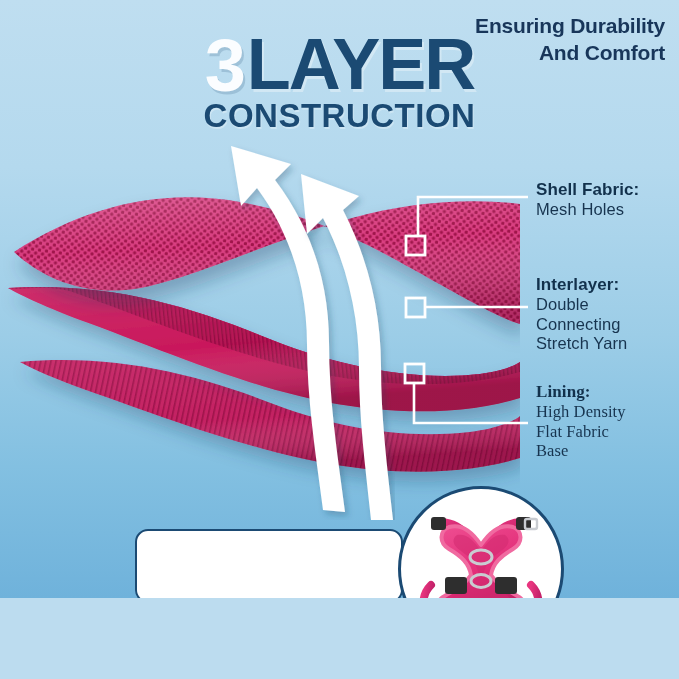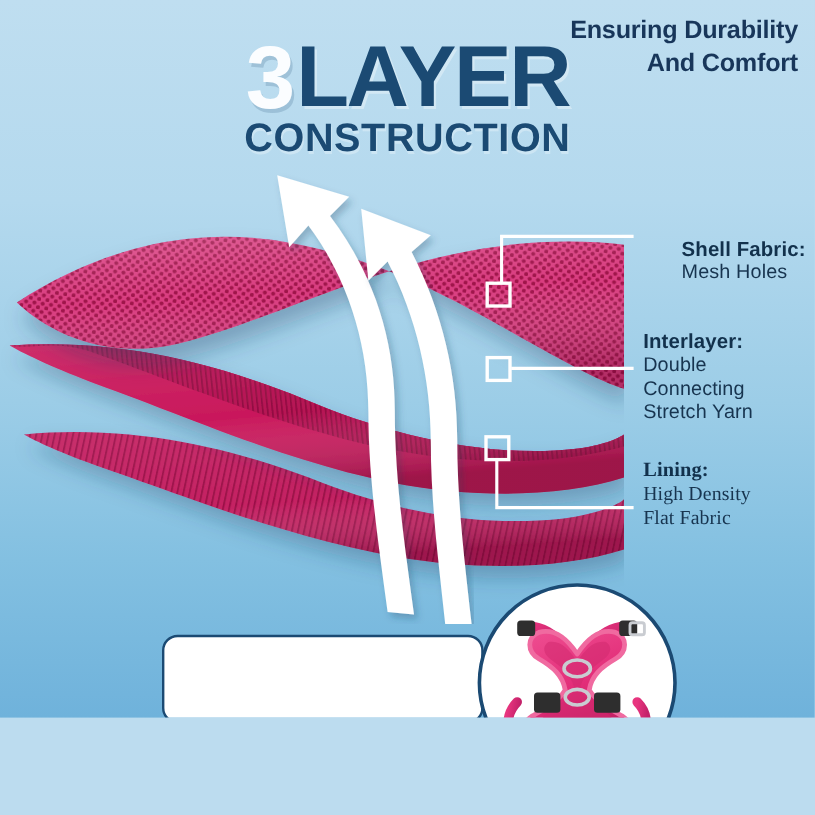--- a/index.html
+++ b/index.html
@@ -45,21 +45,21 @@
   .arrows{position:absolute;left:195px;top:130px;width:200px;height:390px;pointer-events:none;}
 
   
   .callouts{position:absolute;left:0;top:0;width:679px;height:679px;pointer-events:none;}
   .callout{
     position:absolute;color:#17344f;line-height:1.18;
     font-size:16.5px;letter-spacing:.1px;
   }
   .callout .ttl{display:block;font-weight:bold;font-size:17px;color:#12314c;}
   .callout .ln{display:block;font-weight:normal;}
-  #co1{left:536px;top:198px;margin-left:32px;}
+  #co1{left:536px;top:180px;}
   #co2{left:536px;top:275px;}
   #co3{left:536px;top:382px;font-family:Liberation Serif, serif;}
 
   
   .banner{
     position:absolute;left:135px;top:529px;width:268px;height:74px;
     background:#ffffff;border:2.5px solid #1b4a73;border-radius:13px;
     box-sizing:border-box;
   }
   .banner-text{
@@ -207,20 +207,21 @@
     <span class="ttl">Interlayer:</span>
     <span class="ln">Double</span>
     <span class="ln">Connecting</span>
     <span class="ln">Stretch Yarn</span>
   </div>
 
   <div class="callout" id="co3">
     <span class="ttl">Lining:</span>
     <span class="ln">High Density</span>
     <span class="ln">Flat Fabric</span>
+    <span class="ln">Base</span>
   </div>
 
   <div class="banner"></div>
   <div class="banner-text">
     <span>Ensuring Durability</span>
     <span>And Comfort</span>
   </div>
 
   <div class="product-circle">
     <svg width="160" height="160" viewBox="0 0 160 160" xmlns="http://www.w3.org/2000/svg">

